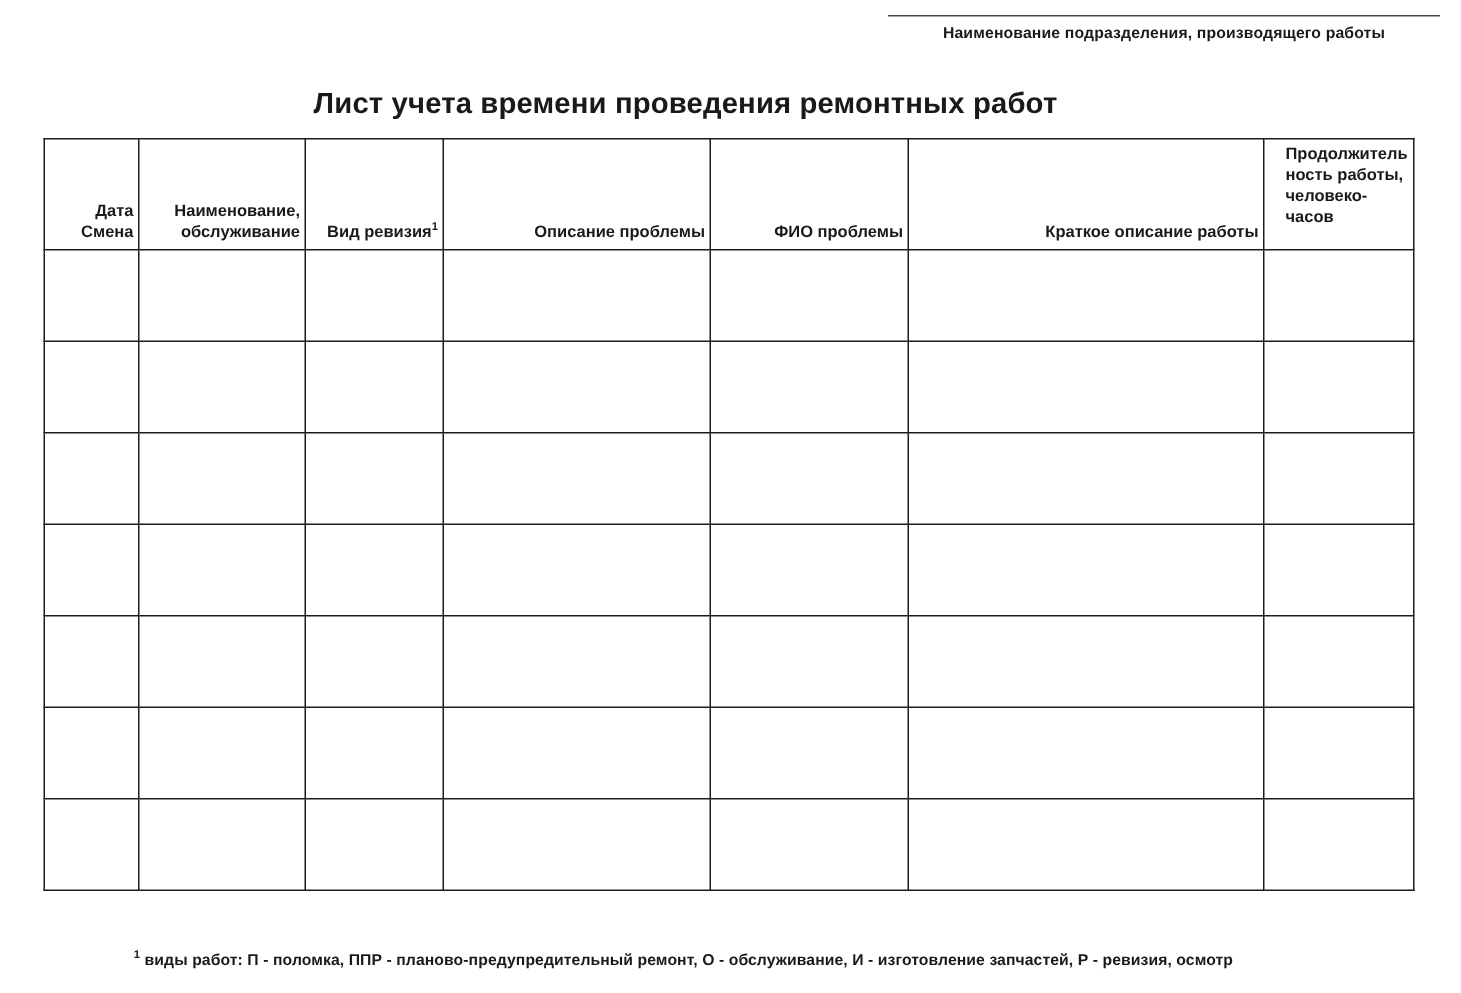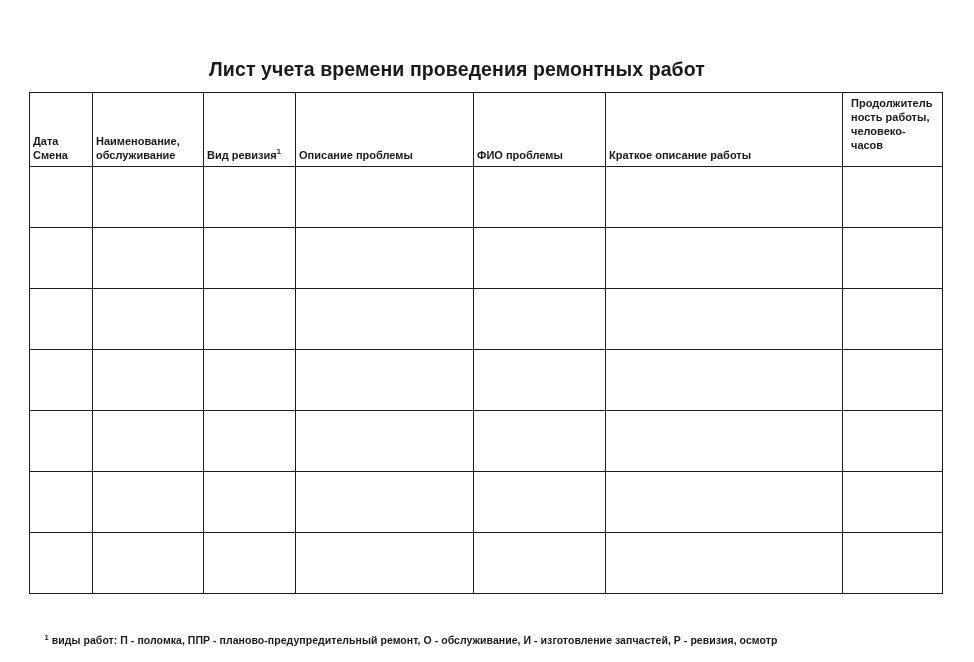--- a/index.html
+++ b/index.html
@@ -69,31 +69,31 @@
     table-layout: fixed;
   }
   .sheet-table th,
   .sheet-table td {
     border: 1.4px solid #1c1c1c;
     padding: 0;
   }
   .sheet-table thead th {
     height: 69px;
     vertical-align: bottom;
-    text-align: left;
+    text-align: right;
     font-size: 11px;
     font-weight: bold;
     color: #1a1a1a;
     line-height: 1.28;
     padding: 0 3px 4px 3px;
   }
   .sheet-table thead th.hdr-duration {
     vertical-align: top;
     text-align: left;
-    padding: 3px 2px 0 8px;
+    padding: 3px 2px 0 14px;
   }
   .sheet-table tbody td {
     height: 60px;
   }
   .sup-mark {
     font-size: 7.5px;
     vertical-align: super;
     line-height: 0;
   }
 
@@ -105,36 +105,40 @@
   .col-worker    { width: 132px; }
   .col-descr     { width: 237px; }
   .col-duration  { width: 100px; }
 
   
   .footnote {
     position: absolute;
     left: 0;
     top: 634px;
     width: 822px;
-    text-align: center;
+    text-align: right;
     font-size: 10.5px;
     font-weight: bold;
     color: #1a1a1a;
     letter-spacing: 0.05px;
     white-space: nowrap;
   }
   .footnote .sup-mark {
     font-size: 7.5px;
   }
 </style>
 </head>
 <body>
 
 <div class="page">
 
+  <div class="dept-block">
+    <div class="dept-rule"></div>
+    <div class="dept-caption">Наименование  подразделения, производящего работы</div>
+  </div>
 
   <div class="doc-title">Лист учета времени проведения ремонтных работ</div>
 
   <table class="sheet-table">
     <colgroup>
       <col class="col-date">
       <col class="col-unit">
       <col class="col-worktype">
       <col class="col-problem">
       <col class="col-worker">

